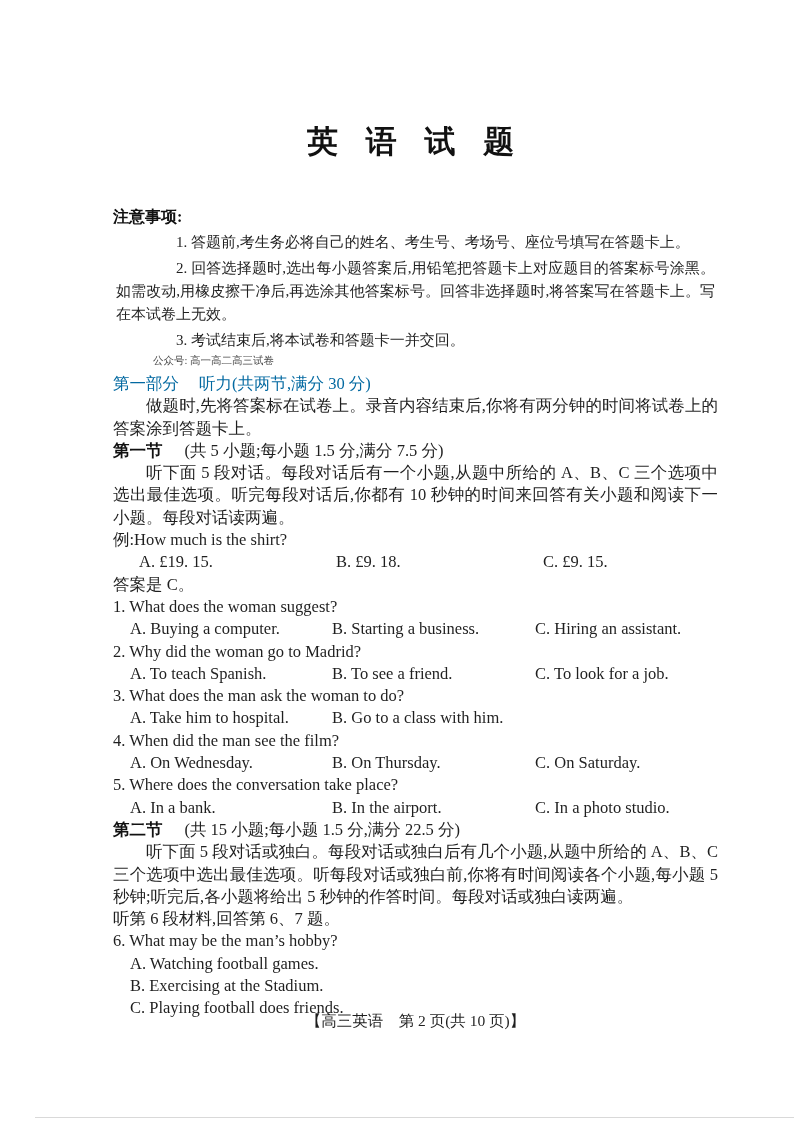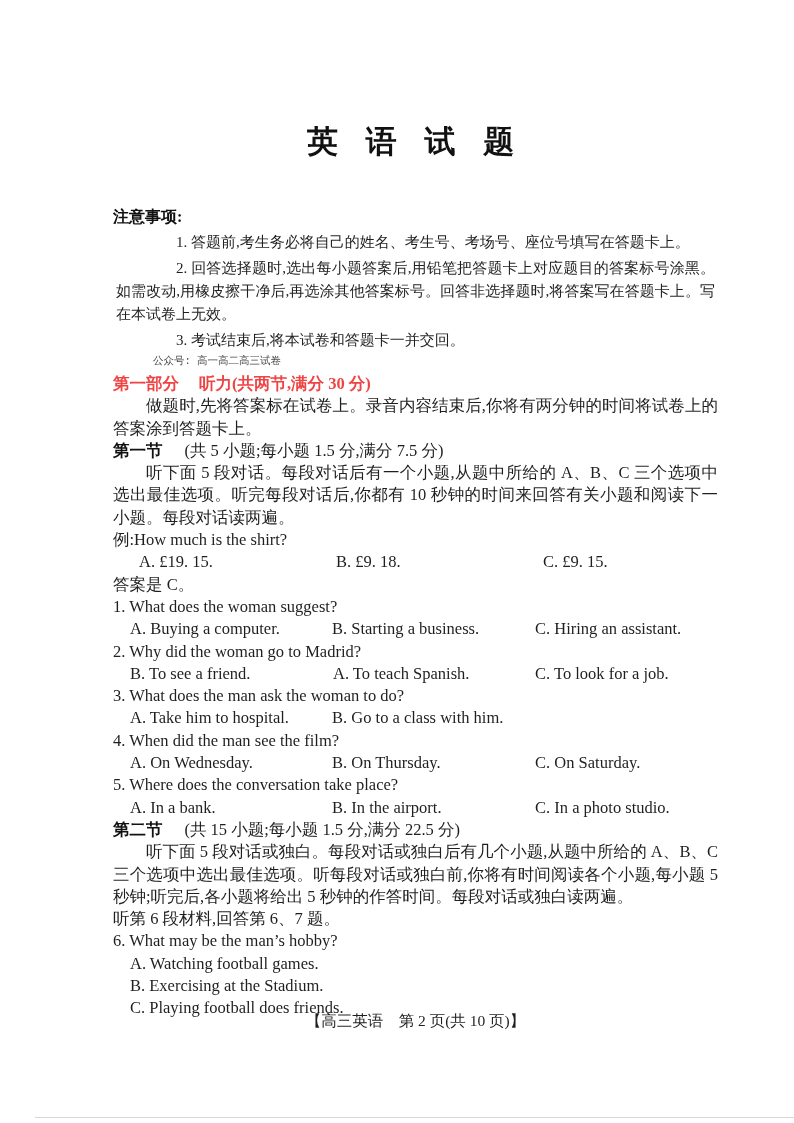--- a/index.html
+++ b/index.html
@@ -43,29 +43,28 @@
     line-height: 23px;
     text-indent: 60px;
     text-align: justify;
     margin: 3px;
   }
   .watermark {
     font-size: 10.5px;
     line-height: 12px;
     color: #4a4a4a;
     margin: 2px 0 0 40px;
-    font-family: Liberation Mono, monospace;
   }
   
   .body-block {
     font-size: 16.5px;
     line-height: 22.3px;
     margin-top: 6px;
   }
-  .part-heading { font-weight: bold; color: #ef4444; }
+  .part-heading { font-weight: normal; color: #0369a1; }
   .part-label { margin-right: 20px; }
   .para {
     text-indent: 2em;
     text-align: justify;
     margin: 0;
   }
   .section-line { margin: 0; }
   .section-label { font-weight: bold; color: #111; margin-right: 22px; }
   .example-prompt, .answer-line, .question-text, .material-note { margin: 0; }
   .options-row {
@@ -137,22 +136,22 @@
 
       <p class="question-text">1. What does the woman suggest?</p>
       <div class="options-row">
         <span class="opt opt-a">A. Buying a computer.</span>
         <span class="opt opt-b">B. Starting a business.</span>
         <span class="opt opt-c">C. Hiring an assistant.</span>
       </div>
 
       <p class="question-text">2. Why did the woman go to Madrid?</p>
       <div class="options-row">
+        <span class="opt opt-a">A. To teach Spanish.</span>
         <span class="opt opt-b">B. To see a friend.</span>
-        <span class="opt opt-a">A. To teach Spanish.</span>
         <span class="opt opt-c">C. To look for a job.</span>
       </div>
 
       <p class="question-text">3. What does the man ask the woman to do?</p>
       <div class="options-row">
         <span class="opt opt-a">A. Take him to hospital.</span>
         <span class="opt opt-b">B. Go to a class with him.</span>
       </div>
 
       <p class="question-text">4. When did the man see the film?</p>

